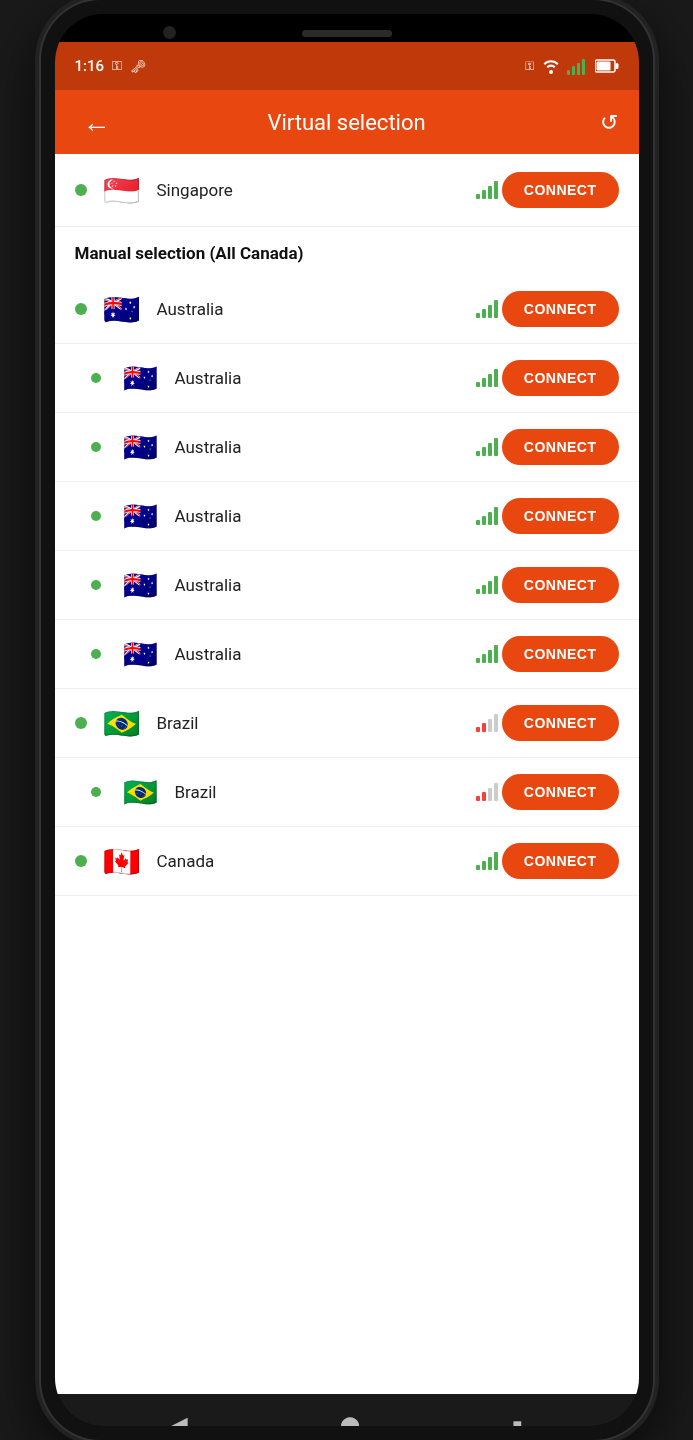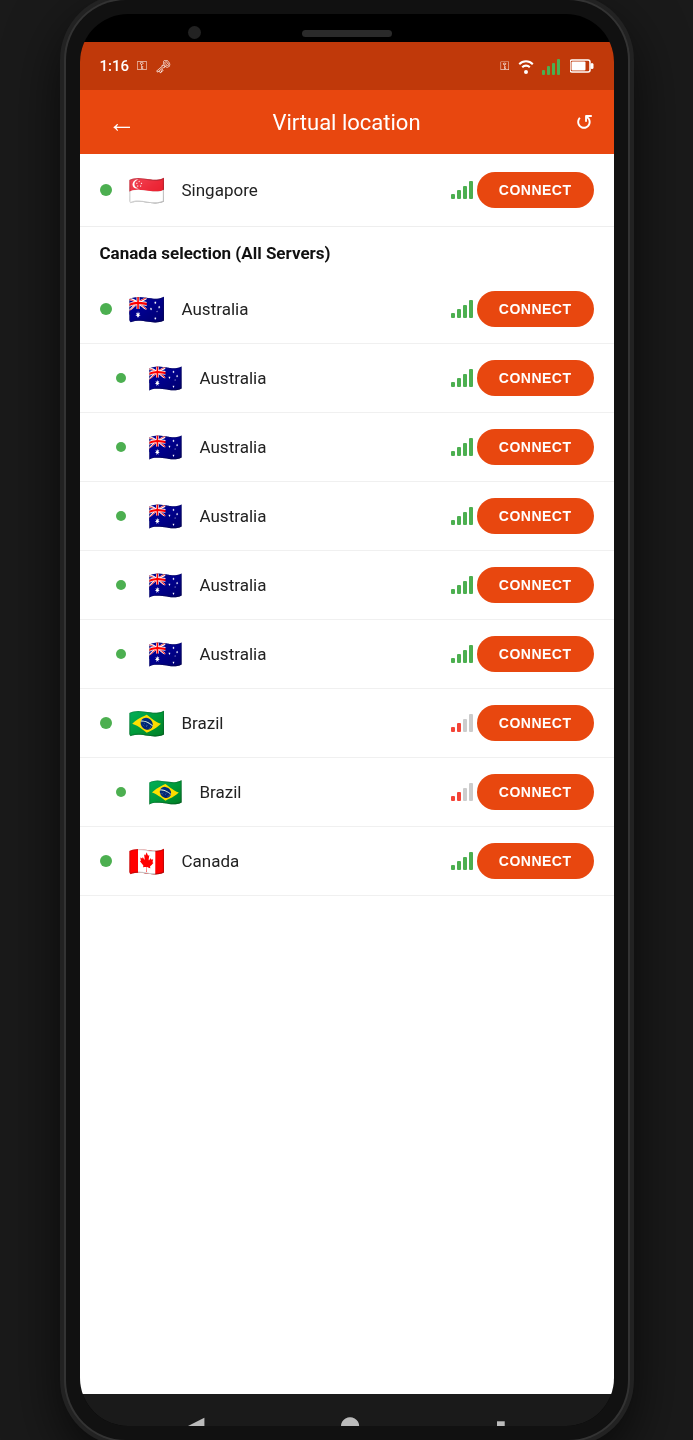--- a/index.html
+++ b/index.html
@@ -5,21 +5,21 @@
     * { margin: 0; padding: 0; box-sizing: border-box; }
     body {
       background: #1a1a1a;
       display: flex;
       justify-content: center;
       align-items: center;
       min-height: 100vh;
       font-family: 'Roboto', Arial, sans-serif;
     }
     .phone {
-      width: 562px;
+      width: 612px;
       height: 1440px;
       background: #111;
       border-radius: 60px;
       position: relative;
       overflow: hidden;
       box-shadow: 0 0 0 2px #333, 0 0 0 6px #222, 0 20px 60px rgba(0,0,0,0.8);
     }
     .phone-inner {
       position: absolute;
       top: 14px;
@@ -232,42 +232,42 @@
         <svg width="24" height="14" viewBox="0 0 24 14" fill="white">
           <rect x="0" y="1" width="20" height="12" rx="2" ry="2" stroke="white" stroke-width="1.5" fill="none"></rect>
           <rect x="1.5" y="2.5" width="14" height="9" rx="1" fill="white"></rect>
           <rect x="20.5" y="4" width="3" height="6" rx="1.5" fill="white"></rect>
         </svg>
       </div>
     </div>
 
     <div class="app-bar">
       <span class="back-btn">←</span>
-      <span class="app-title">Virtual location</span>
+      <span class="app-title">Virtual selection</span>
       <span class="refresh-btn">↺</span>
     </div>
 
     <div class="content">
 
       <div class="singapore-row">
         <div class="dot"></div>
         <div class="flag-circle" style="font-size:30px;">🇸🇬</div>
         <span class="country-name">
           <span>Singapore</span>
           <div class="signal-bars sb-full">
             <div class="bar bar-green" style="height:5px;"></div>
             <div class="bar bar-green" style="height:9px;"></div>
             <div class="bar bar-green" style="height:13px;"></div>
             <div class="bar bar-green" style="height:18px;"></div>
           </div>
         </span>
         <button class="connect-btn">CONNECT</button>
       </div>
 
-      <div class="section-header">Canada selection (All Servers)</div>
+      <div class="section-header">Manual selection (All Canada)</div>
 
       <div class="list-row">
         <div class="dot"></div>
         <div class="flag-circle" style="font-size:30px;">🇦🇺</div>
         <span class="country-name">
           Australia
           <div class="signal-bars">
             <div class="bar bar-green" style="height:5px;"></div>
             <div class="bar bar-green" style="height:9px;"></div>
             <div class="bar bar-green" style="height:13px;"></div>

